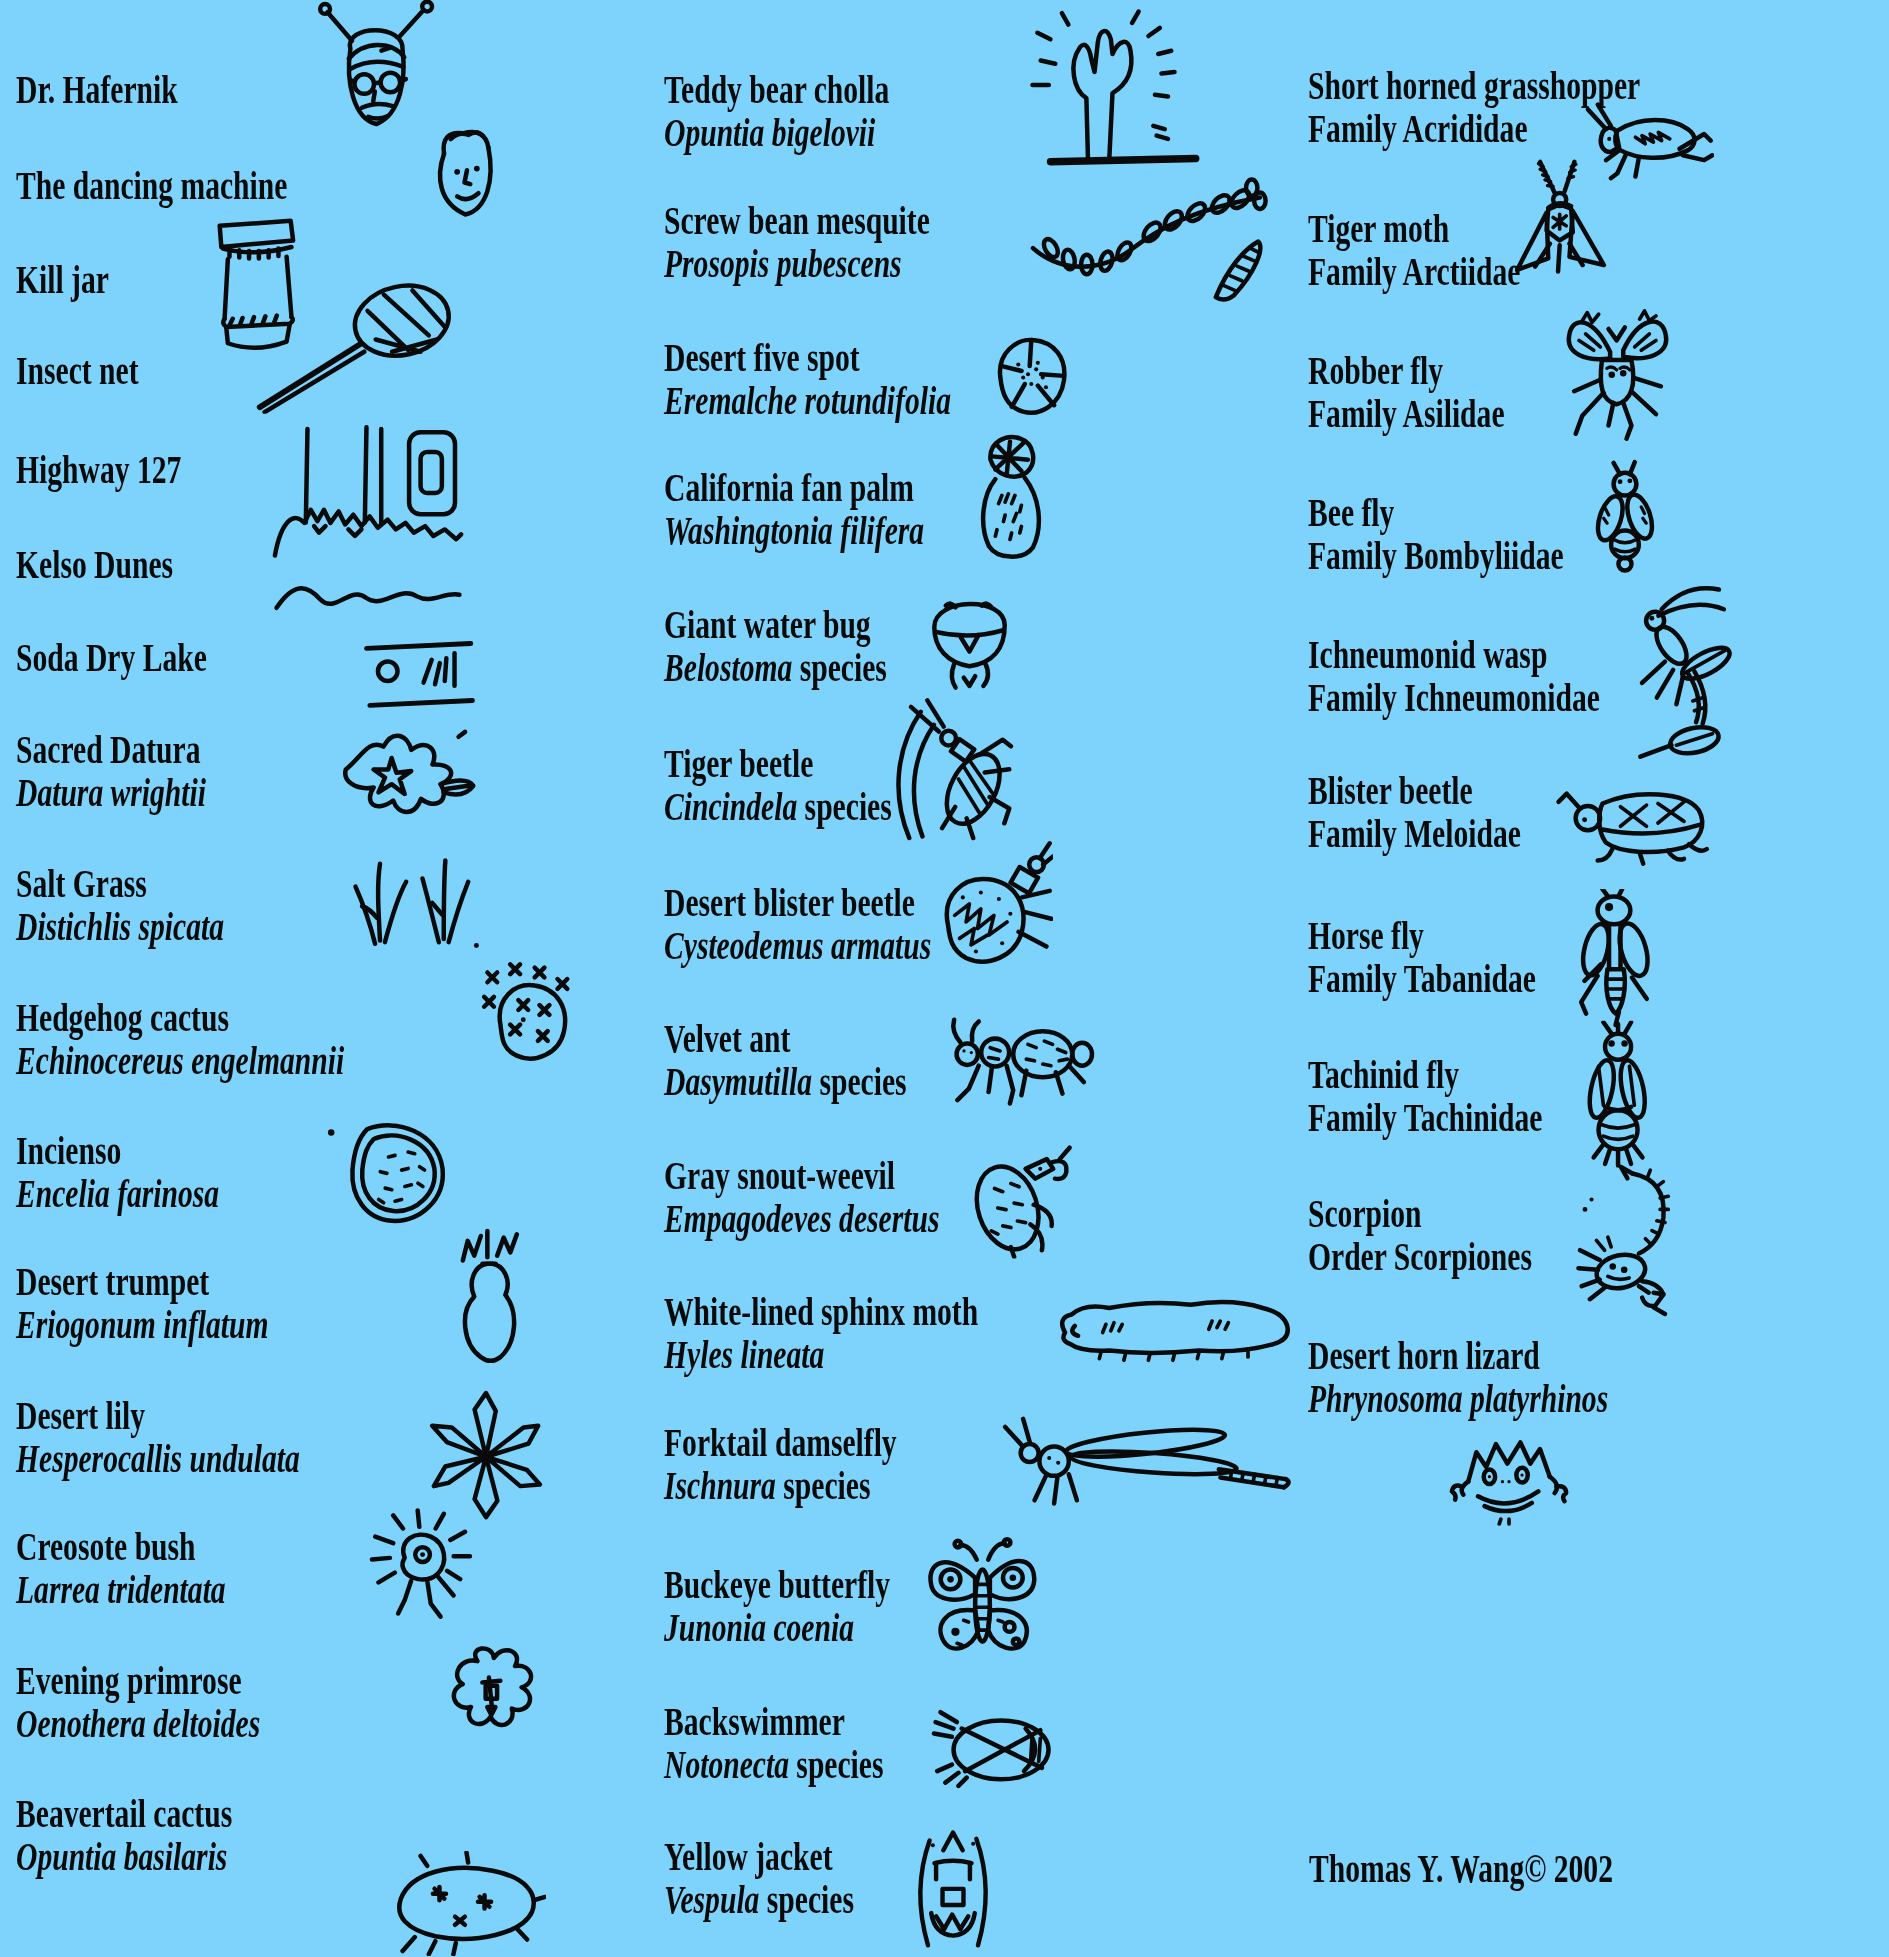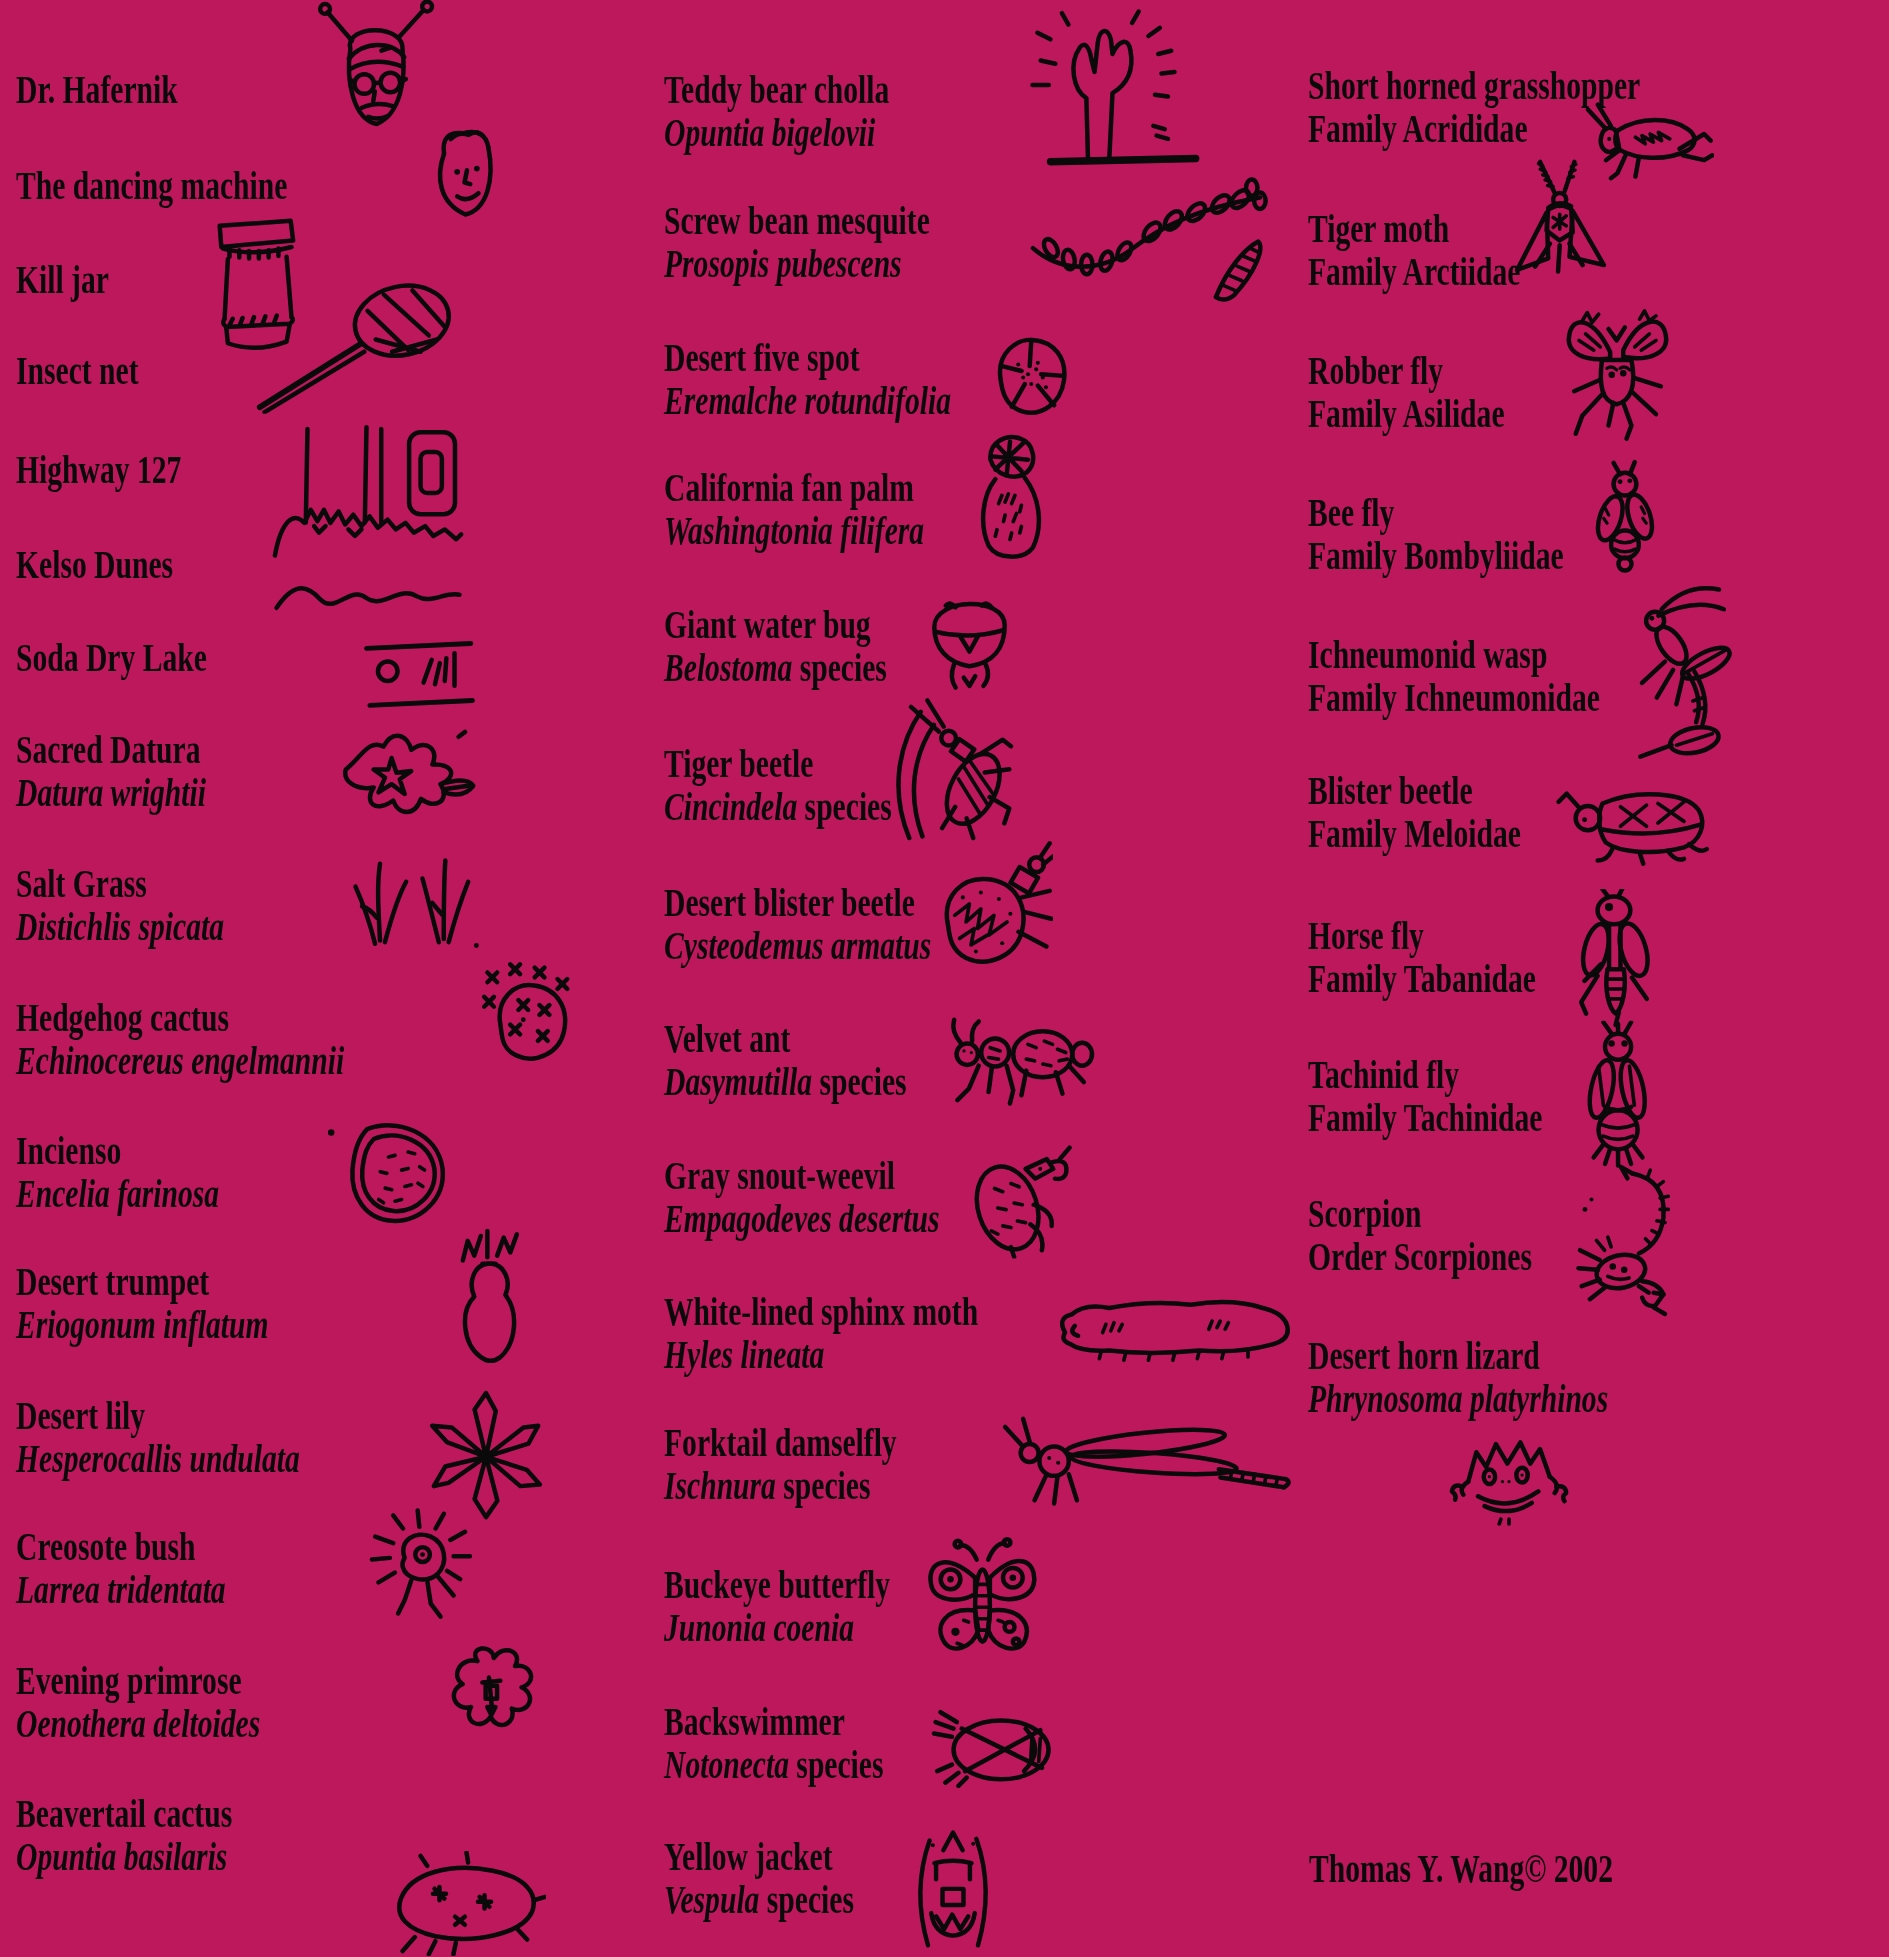--- a/index.html
+++ b/index.html
@@ -1,16 +1,16 @@
 <!DOCTYPE html>
 <html style="font-size:13px"><head>
 <meta charset="utf-8">
 <style>
   html,body{margin:0;padding:0;background:#fff;}
-  .page{position:relative;width:1890px;height:1957px;background:#be185d;overflow:hidden;
+  .page{position:relative;width:1890px;height:1957px;background:#7dd3fc;overflow:hidden;
         font-family:"Liberation Serif", serif;color:#0a0a0a;}
   .txt{position:absolute;font-weight:700;font-size:40px;line-height:43px;
        transform:scaleX(0.74);transform-origin:0 0;}
   .l1{white-space:nowrap;}
   .l2{white-space:nowrap;}
   .l2 i{font-style:italic;}
   .l2 span{font-style:normal;}
   .icon{position:absolute;}
   .ic{stroke:#0a0a0a;fill:none;stroke-width:5.5;stroke-linecap:round;stroke-linejoin:round;}
   .fl{fill:#0a0a0a;stroke:none;}

